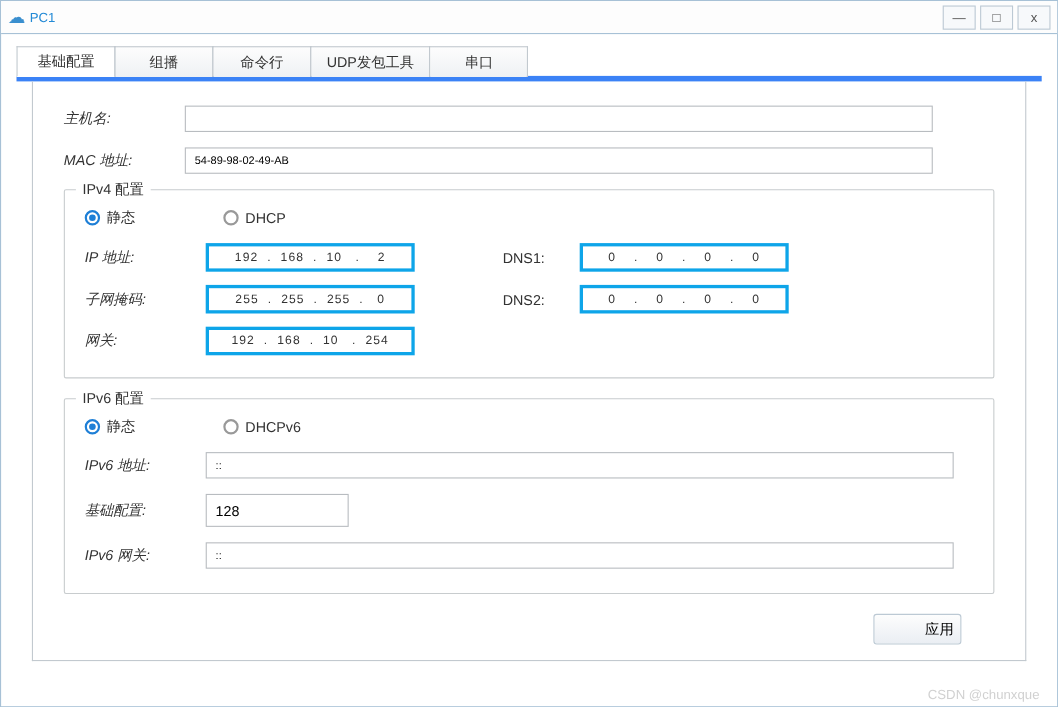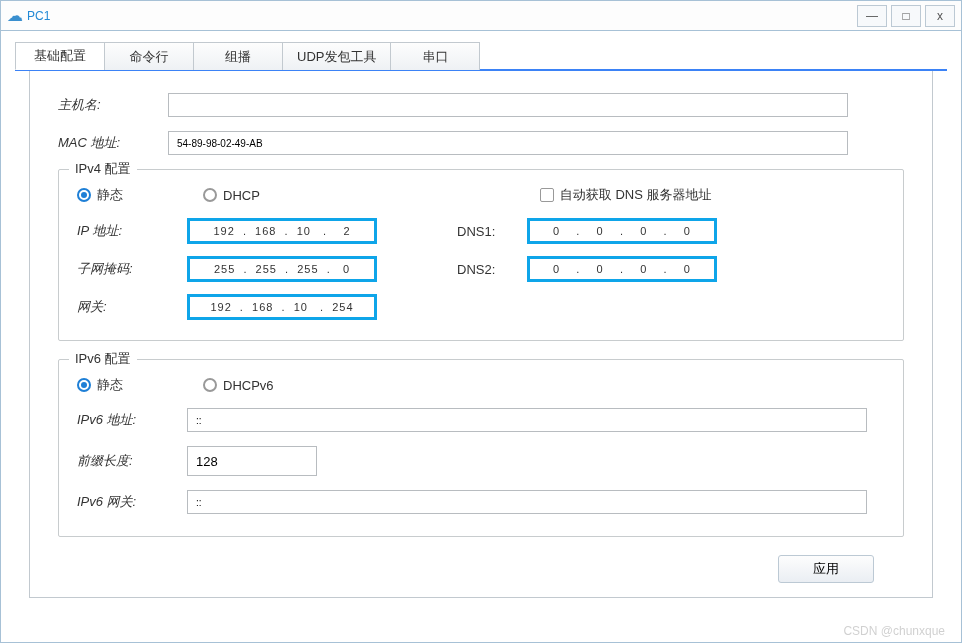--- a/index.html
+++ b/index.html
@@ -54,21 +54,21 @@
     font-size: 12px;
     color: #555;
     cursor: pointer;
   }
   
   .tabs-wrap {
     padding: 10px 14px 0 14px;
   }
   .tabs {
     display: flex;
-    border-bottom: 2px solid #3b82f6;
+    border-bottom: 5px solid #3b82f6;
   }
   .tab {
     min-width: 90px;
     height: 28px;
     padding: 0 14px;
     border: 1px solid #c2c9cf;
     border-bottom: none;
     margin-right: -1px;
     background: linear-gradient(#fdfdfd,#eef1f4);
     display: flex;
@@ -209,27 +209,28 @@
     font-size: 13px;
   }
   
   .footer {
     display: flex;
     justify-content: flex-end;
     padding: 0 30px 0 0;
     margin-top: auto;
   }
   .apply-btn {
-    width: 96px;
+    width: 80px;
     height: 28px;
     border: 1px solid #bcc9d4;
     background: linear-gradient(#fdfdfd,#eaeef3);
     border-radius: 3px;
     cursor: pointer;
     font-size: 13px;
+    text-align: right;
   }
   .watermark {
     position: absolute;
     right: 16px;
     bottom: 4px;
     color: rgba(120,120,120,0.35);
     font-size: 12px;
     pointer-events: none;
   }
 </style>
@@ -244,22 +245,22 @@
     <div class="wincontrols">
       <div class="btn">—</div>
       <div class="btn">□</div>
       <div class="btn">x</div>
     </div>
   </div>
 
   <div class="tabs-wrap">
     <div class="tabs">
       <div class="tab active">基础配置</div>
+      <div class="tab">组播</div>
       <div class="tab">命令行</div>
-      <div class="tab">组播</div>
       <div class="tab">UDP发包工具</div>
       <div class="tab">串口</div>
     </div>
 
     <div class="content">
 
       <div class="row">
         <div class="label-col">主机名:</div>
         <input class="text-input wfull" value="" style="">
       </div>
@@ -274,24 +275,20 @@
 
         <div class="radio-row">
           <div class="radio-item">
             <span class="radio selected"></span>
             <span>静态</span>
           </div>
           <div class="radio-item" style="margin-left:40px;">
             <span class="radio"></span>
             <span>DHCP</span>
           </div>
-          <div class="checkbox-item">
-            <span class="checkbox"></span>
-            <span>自动获取 DNS 服务器地址</span>
-          </div>
         </div>
 
         <div class="grid2">
           <div class="pair-left">
             <div class="label-col">IP 地址:</div>
             <div class="ipbox">192  .  168  .  10   .    2</div>
           </div>
           <div class="pair-right">
             <div class="label-mini">DNS1:</div>
             <div class="ipbox">0    .    0    .    0    .    0</div>
@@ -330,21 +327,21 @@
             <span>DHCPv6</span>
           </div>
         </div>
 
         <div class="row">
           <div class="label-col">IPv6 地址:</div>
           <input class="text-input wfull" value="::" style="">
         </div>
 
         <div class="row">
-          <div class="label-col">前缀长度:</div>
+          <div class="label-col">基础配置:</div>
           <input class="shortbox" value="128" style="">
         </div>
 
         <div class="row">
           <div class="label-col">IPv6 网关:</div>
           <input class="text-input wfull" value="::" style="">
         </div>
       </div>
 
       <div class="footer">

